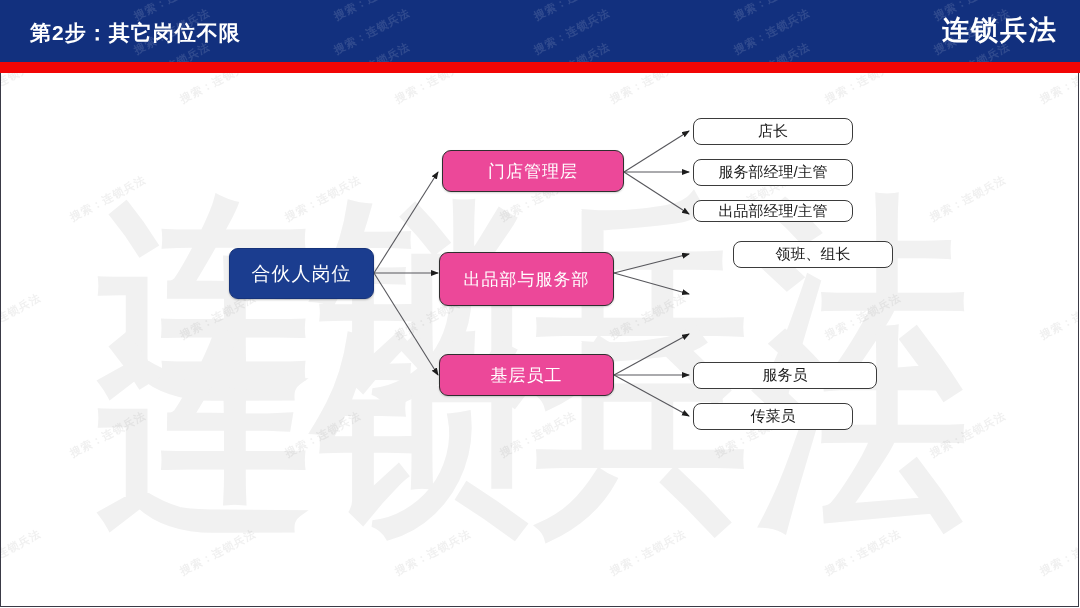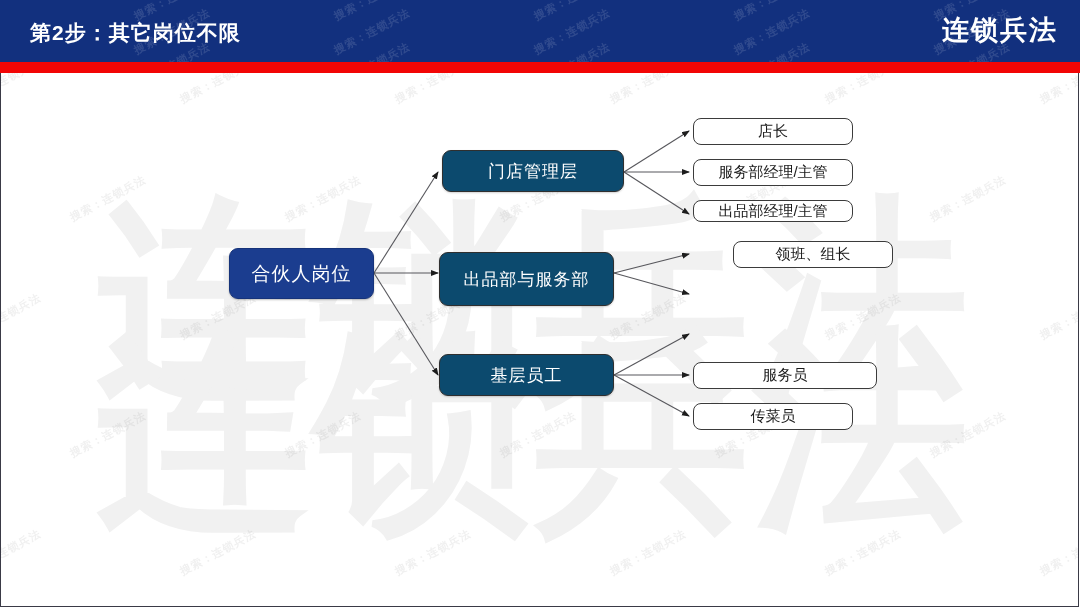--- a/index.html
+++ b/index.html
@@ -74,21 +74,21 @@
   .node-root{
     background:#1b3d8f;
     border:1px solid #16337a;
     border-radius:9px;
     color:#ffffff;
     font-size:19px;
     letter-spacing:1px;
     box-shadow:0 1px 2px rgba(0,0,0,0.25);
   }
   .node-mid{
-    background:#0c4a6e;
+    background:#ec4899;
     border:1.5px solid #2f2f2f;
     border-radius:9px;
     color:#ffffff;
     font-size:17px;
     letter-spacing:1px;
     box-shadow:0 1px 2px rgba(0,0,0,0.18);
     font-family:Liberation Serif, serif;
   }
   .node-leaf{
     background:#ffffff;

